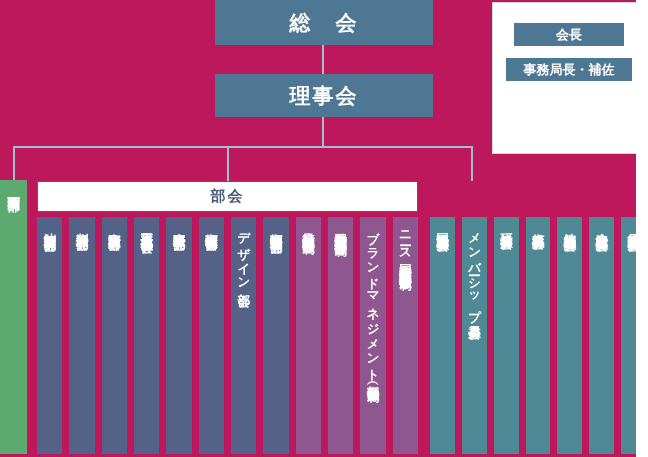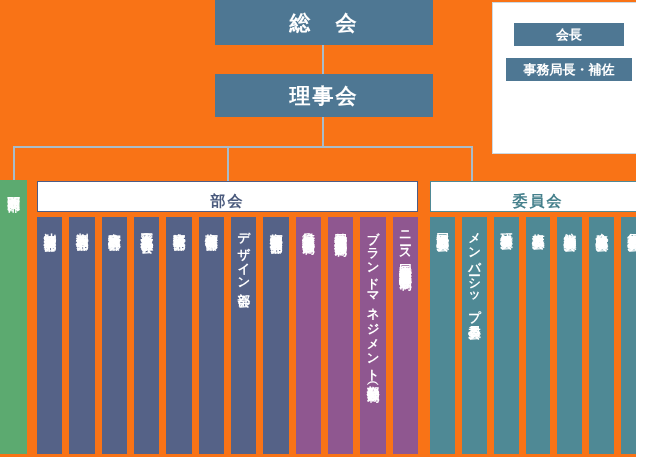--- a/index.html
+++ b/index.html
@@ -12,21 +12,21 @@
     --bukai-accent:#4d5c85;
     --bukai-text:#4a5a7d;
     --iinkai-accent:#4f8995;
     --iinkai-text:#45808c;
     --panel-border:#ccd9e2;
   }
   *{margin:0;padding:0;box-sizing:border-box;}
   html,body{background:#fff;}
   body{font-family:"Liberation Sans","DejaVu Sans",sans-serif;}
   .canvas{
-    position:relative;width:636px;height:457px;background:#f97316;overflow:hidden;
+    position:relative;width:636px;height:457px;background:#be185d;overflow:hidden;
   }
   
   .topbox{
     position:absolute;left:215px;width:218px;height:45px;
     background:var(--steel);color:#fff;font-weight:bold;font-size:21px;
     display:flex;align-items:center;justify-content:center;letter-spacing:2px;
   }
   .box-soukai{top:0;}
   .box-rijikai{top:74px;height:43px;}
   
@@ -52,21 +52,21 @@
   .officer.wide{width:126px;}
   
   .branch{
     position:absolute;left:0;top:180px;width:27px;height:274px;
     background:var(--green);
     display:flex;justify-content:center;padding-top:6px;
   }
   
   .group-header{
     position:absolute;top:181px;height:31px;background:#fff;
-    display:flex;align-items:flex-end;justify-content:center;
+    display:flex;align-items:center;justify-content:center;
     font-weight:bold;font-size:15px;letter-spacing:2px;
   }
   .hdr-bukai{left:37px;width:381px;border:1px solid var(--bukai-accent);color:var(--bukai-text);}
   .hdr-iinkai{left:430px;width:216px;border:1px solid var(--iinkai-accent);color:var(--iinkai-text);}
   
   .bars{
     position:absolute;top:217px;height:237px;display:flex;gap:7px;
   }
   .bars-bukai{left:37px;width:381px;}
   .bars-iinkai{left:430px;width:216px;}
@@ -146,23 +146,20 @@
         <span class="vtext">外国商標制度部会（登録制）</span>
       </div>
     <div class="bar purple">
         <span class="vtext">ブランドマネジメント部会（登録制）</span>
       </div>
     <div class="bar purple">
         <span class="vtext">ニース国際分類対応検討部会（登録制）</span>
       </div>
   </div>
 
-  <div class="group-header hdr-iinkai">
-    <span>委員会</span>
-  </div>
   <div class="bars bars-iinkai">
     <div class="bar">
         <span class="vtext">国際活動委員会</span>
       </div>
     <div class="bar">
         <span class="vtext">メンバーシップ委員会</span>
       </div>
     <div class="bar">
         <span class="vtext">研修委員会</span>
       </div>

